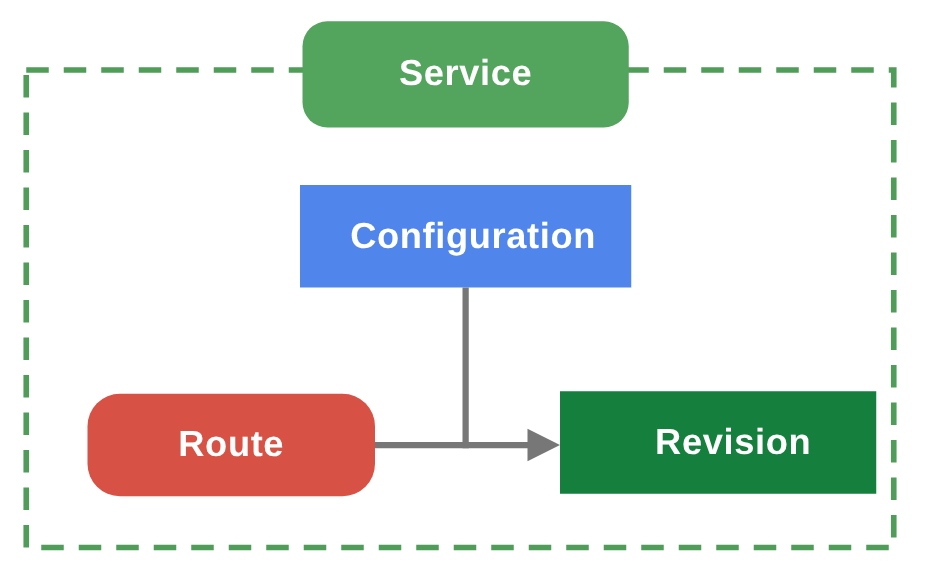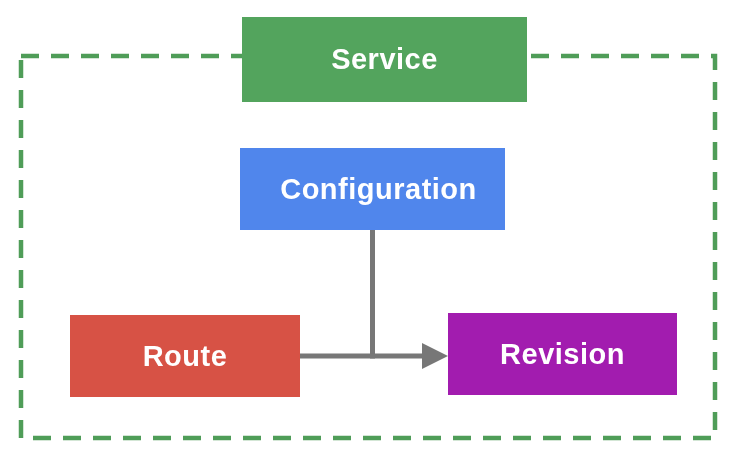--- a/index.html
+++ b/index.html
@@ -26,23 +26,23 @@
     position: absolute;
     display: flex;
     align-items: center;
     justify-content: center;
     color: #ffffff;
     font-weight: 700;
     font-size: 29px;
     letter-spacing: 0.5px;
     text-align: center;
   }
-  .node-service       { left: 242px; top: 17px;  width: 285px; height: 85px; }
+  .node-service       { left: 242px; top: 17px;  width: 261px; height: 85px; border-radius: 20px; }
   .node-configuration { left: 240px; top: 148px; width: 253px; height: 82px; }
-  .node-route         { left: 70px;  top: 315px; width: 230px; height: 82px; }
+  .node-route         { left: 70px;  top: 315px; width: 230px; height: 82px; border-radius: 26px; }
   .node-revision      { left: 448px; top: 313px; width: 229px; height: 82px; }
 </style>
 </head>
 <body>
 
 <div class="canvas">
 
   <svg class="connector-layer" width="740" height="456" viewBox="0 0 740 456" xmlns="http://www.w3.org/2000/svg">
 
     <rect x="21" y="56" width="694" height="382" fill="none" stroke-width="4.5" stroke-dasharray="18 12" stroke="#4F9D58"></rect>
@@ -59,17 +59,17 @@
   </div>
 
   <div class="node node-configuration" style="background-color: rgb(80, 134, 236); padding-left: 12px;">
     <span>Configuration</span>
   </div>
 
   <div class="node node-route" style="background-color: rgb(215, 82, 69);">
     <span>Route</span>
   </div>
 
-  <div class="node node-revision" style="background-color: #a21caf;">
+  <div class="node node-revision" style="background-color: #15803d; padding-left: 24px;">
     <span>Revision</span>
   </div>
 
 </div>
 
 </body></html>

